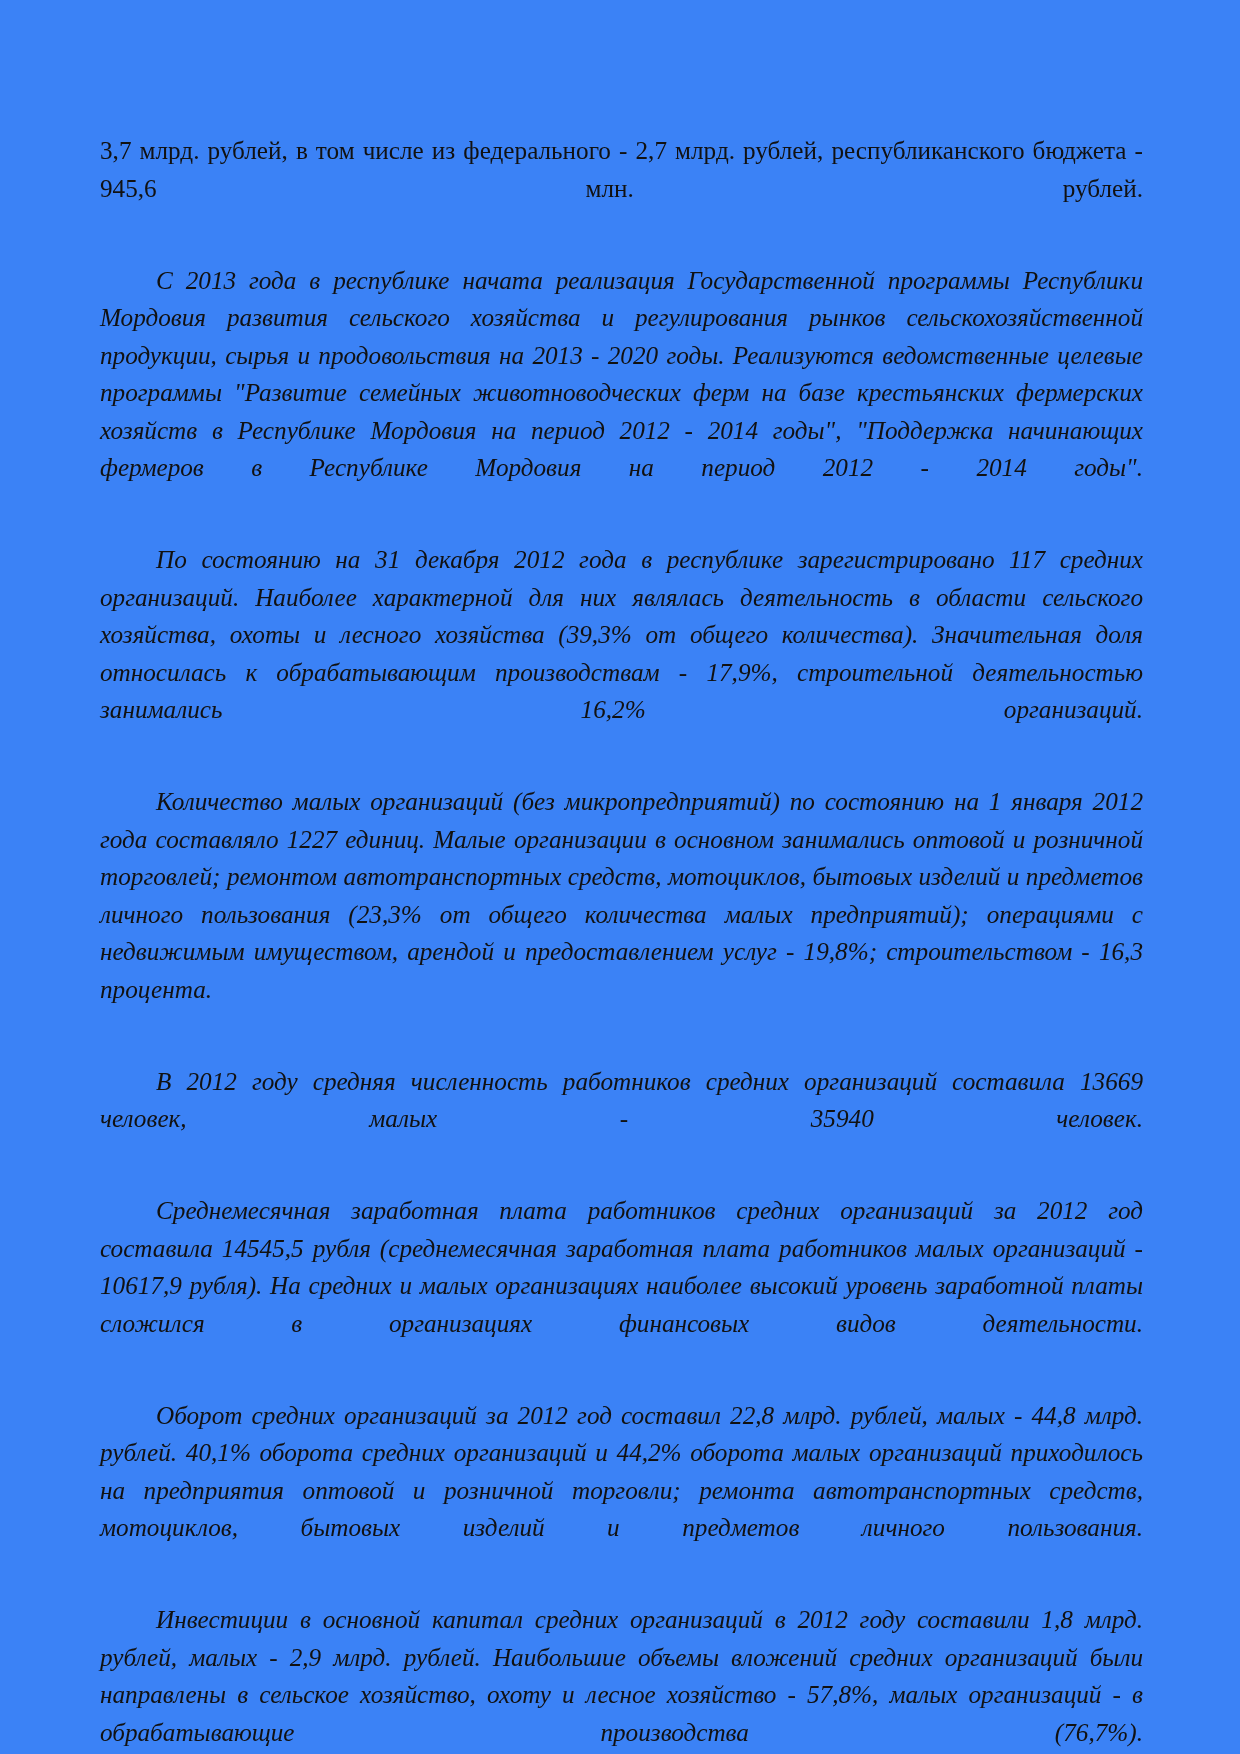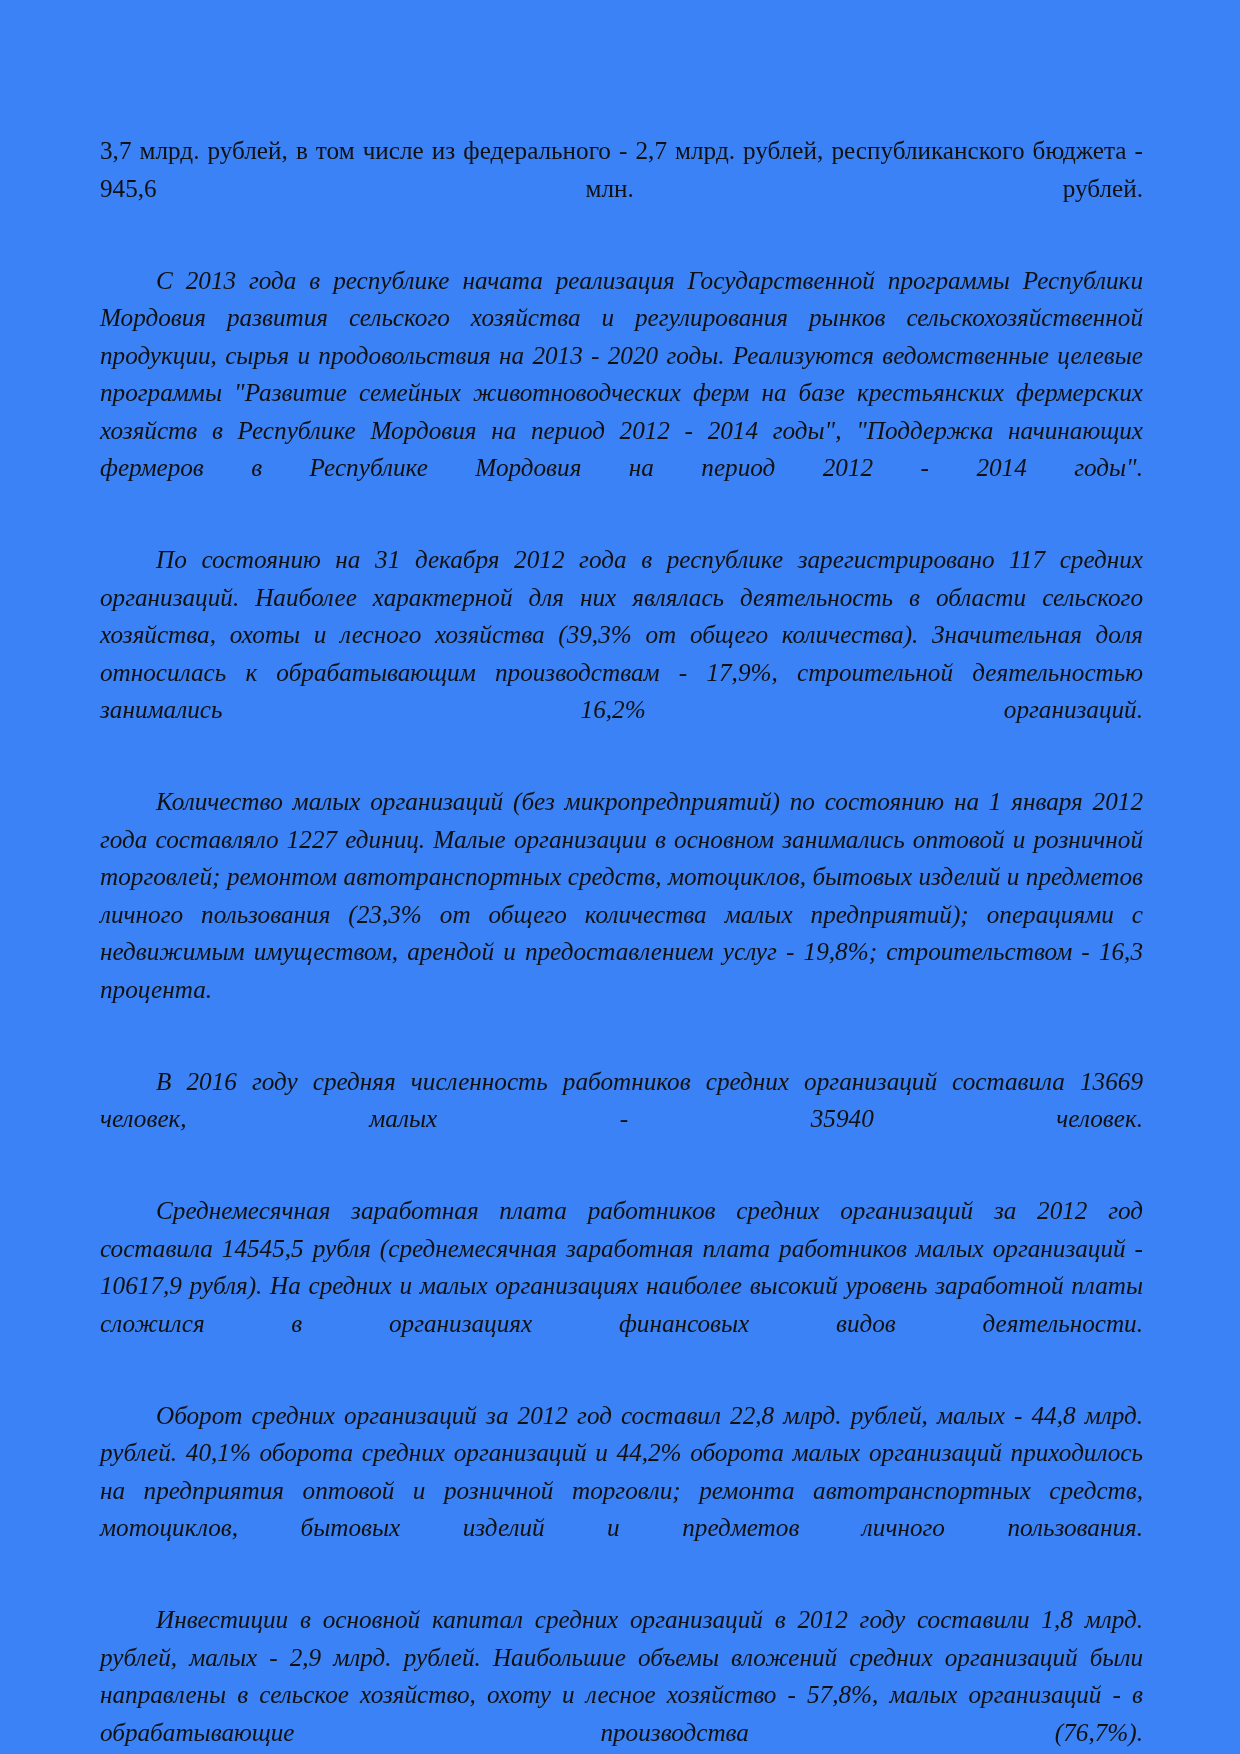--- a/index.html
+++ b/index.html
@@ -55,21 +55,21 @@
   <div class="content">
 
     <p class="para">3,7 млрд. рублей, в том числе из федерального - 2,7 млрд. рублей, республиканского бюджета - 945,6 млн. рублей.</p>
 
     <p class="para indent">С 2013 года в республике начата реализация Государственной программы Республики Мордовия развития сельского хозяйства и регулирования рынков сельскохозяйственной продукции, сырья и продовольствия на 2013 - 2020 годы. Реализуются ведомственные целевые программы "Развитие семейных животноводческих ферм на базе крестьянских фермерских хозяйств в Республике Мордовия на период 2012 - 2014 годы", "Поддержка начинающих фермеров в Республике Мордовия на период 2012 - 2014 годы".</p>
 
     <p class="para indent">По состоянию на 31 декабря 2012 года в республике зарегистрировано 117 средних организаций. Наиболее характерной для них являлась деятельность в области сельского хозяйства, охоты и лесного хозяйства (39,3% от общего количества). Значительная доля относилась к обрабатывающим производствам - 17,9%, строительной деятельностью занимались 16,2% организаций.</p>
 
     <p class="para indent">Количество малых организаций (без микропредприятий) по состоянию на 1 января 2012 года составляло 1227 единиц. Малые организации в основном занимались оптовой и розничной торговлей; ремонтом автотранспортных средств, мотоциклов, бытовых изделий и предметов личного пользования (23,3% от общего количества малых предприятий); операциями с недвижимым имуществом, арендой и предоставлением услуг - 19,8%; строительством - 16,3 процента.</p>
 
-    <p class="para indent">В 2016 году средняя численность работников средних организаций составила 13669 человек, малых - 35940 человек.</p>
+    <p class="para indent">В 2012 году средняя численность работников средних организаций составила 13669 человек, малых - 35940 человек.</p>
 
     <p class="para indent">Среднемесячная заработная плата работников средних организаций за 2012 год составила 14545,5 рубля (среднемесячная заработная плата работников малых организаций - 10617,9 рубля). На средних и малых организациях наиболее высокий уровень заработной платы сложился в организациях финансовых видов деятельности.</p>
 
     <p class="para indent">Оборот средних организаций за 2012 год составил 22,8 млрд. рублей, малых - 44,8 млрд. рублей. 40,1% оборота средних организаций и 44,2% оборота малых организаций приходилось на предприятия оптовой и розничной торговли; ремонта автотранспортных средств, мотоциклов, бытовых изделий и предметов личного пользования.</p>
 
     <p class="para indent">Инвестиции в основной капитал средних организаций в 2012 году составили 1,8 млрд. рублей, малых - 2,9 млрд. рублей. Наибольшие объемы вложений средних организаций были направлены в сельское хозяйство, охоту и лесное хозяйство - 57,8%, малых организаций - в обрабатывающие производства (76,7%).</p>
 
   </div>
 </div>
 

